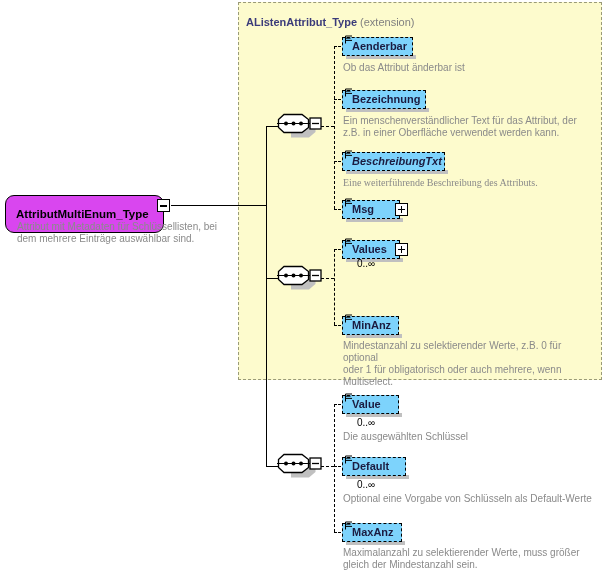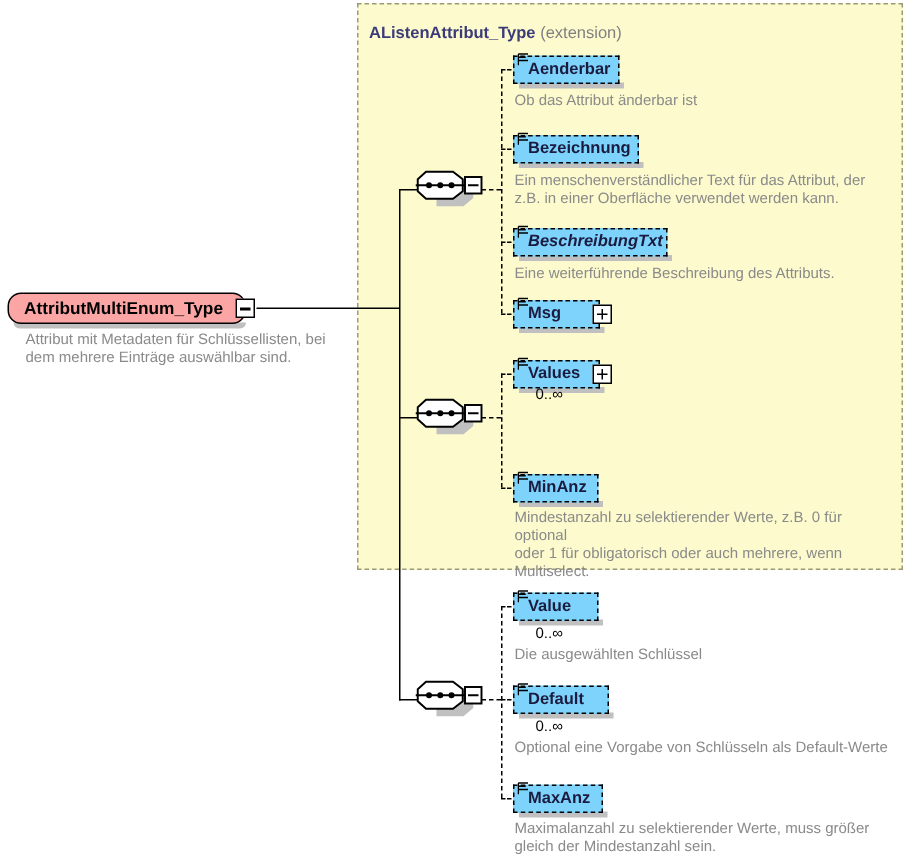--- a/index.html
+++ b/index.html
@@ -117,22 +117,22 @@
     line-height: 12px;
     white-space: pre-line;
   }
 
   
   .root-node {
     position: absolute;
     box-sizing: border-box;
     border: 1px solid #000;
     border-radius: 9px;
-    background: #fca5a5;
-    height: 21px;
+    background: #d946ef;
+    height: 38px;
     display: flex;
     align-items: center;
     padding-left: 10px;
     padding-right: 22px;
   }
   .root-node .label {
     font-size: 11.5px;
     font-weight: bold;
     color: #000;
     white-space: nowrap;
@@ -253,21 +253,21 @@
   <div class="node-shadow" style="left:346px; top:170px; width:102px; height:4px;"></div>
   <div class="node" style="left:342px; top:152px; width:103px;font-style:italic;">
     <svg class="elem-glyph" viewBox="0 0 8 9">
       <line x1="0.5" y1="1" x2="7" y2="1" stroke="#000" stroke-width="1"></line>
       <line x1="0.5" y1="3.2" x2="5.5" y2="3.2" stroke="#000" stroke-width="1"></line>
       <line x1="0.5" y1="5.4" x2="7" y2="5.4" stroke="#000" stroke-width="1"></line>
       <line x1="0.5" y1="1" x2="0.5" y2="8.5" stroke="#000" stroke-width="1"></line>
     </svg>
     <span class="label">BeschreibungTxt</span>
   </div>
-  <div class="anno" style="left:343px; top:177px; width:250px;">Eine weiterführende Beschreibung des Attributs.</div>
+  <div class="anno" style="left:343px; top:177px; width:250px;font-family:Liberation Serif, serif;">Eine weiterführende Beschreibung des Attributs.</div>
 
   <div class="dline-h" style="left:334px; top:209px; width:11px;"></div>
   <div class="node-shadow" style="left:346px; top:218px; width:57px; height:4px;"></div>
   <div class="node" style="left:342px; top:200px; width:58px;align-items:center;">
     <svg class="elem-glyph" viewBox="0 0 8 9">
       <line x1="0.5" y1="1" x2="7" y2="1" stroke="#000" stroke-width="1"></line>
       <line x1="0.5" y1="3.2" x2="5.5" y2="3.2" stroke="#000" stroke-width="1"></line>
       <line x1="0.5" y1="5.4" x2="7" y2="5.4" stroke="#000" stroke-width="1"></line>
       <line x1="0.5" y1="1" x2="0.5" y2="8.5" stroke="#000" stroke-width="1"></line>
     </svg>

